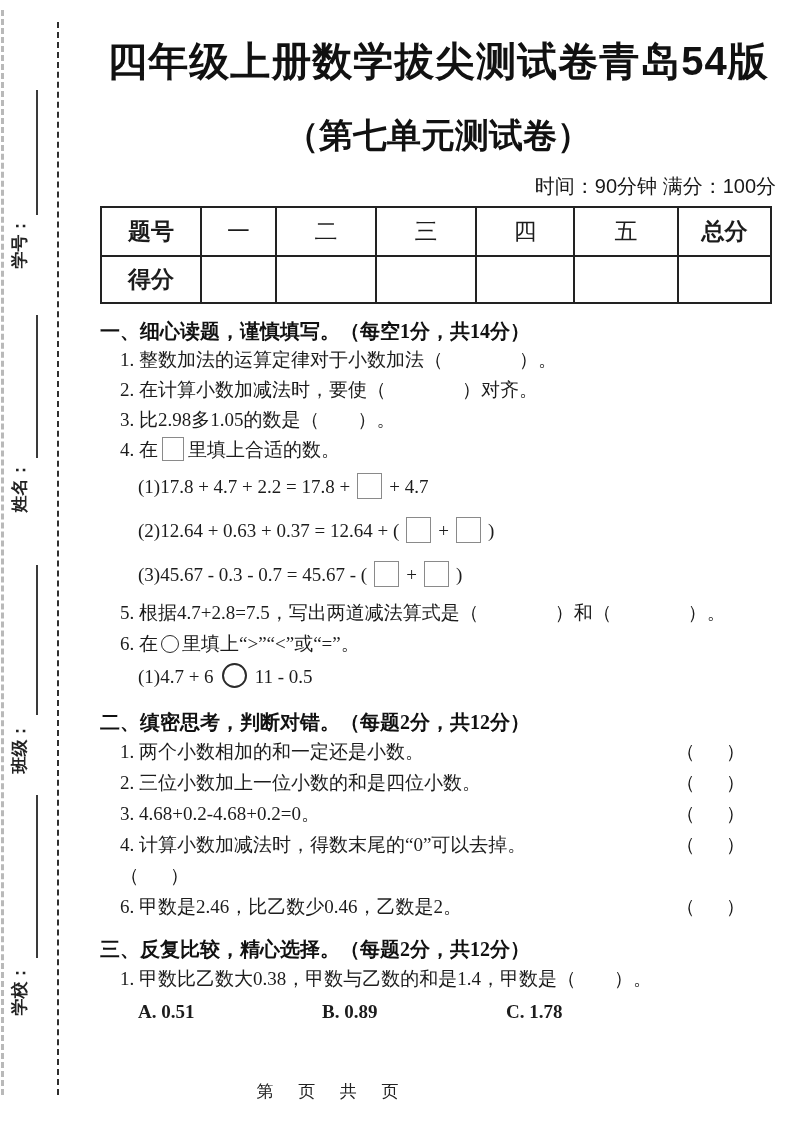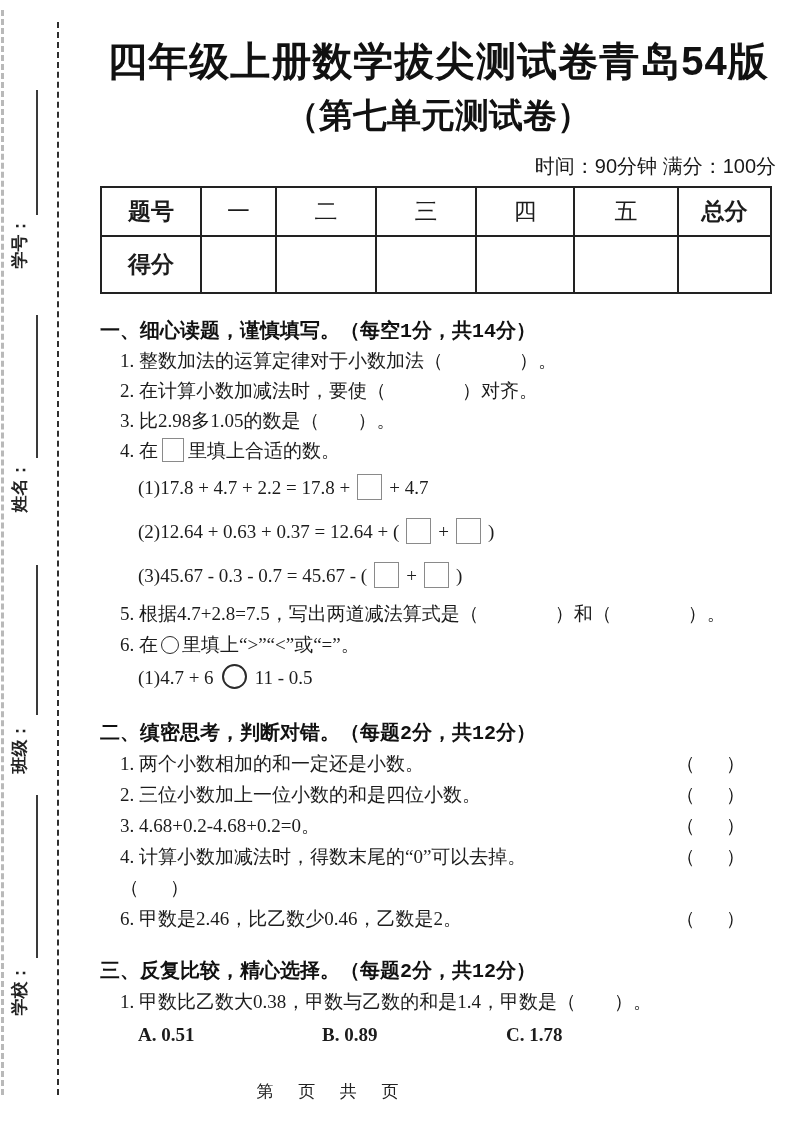--- a/index.html
+++ b/index.html
@@ -34,45 +34,45 @@
 
   
   .main { position:absolute; left:100px; top:0; width:676px; }
   .title {
     margin-top:34px; text-align:center;
     font-family:"Liberation Sans","DejaVu Sans",sans-serif;
     font-weight:900; font-size:40px; letter-spacing:1px; color:#111;
     white-space:nowrap;
   }
   .subtitle {
-    margin-top:4px; text-align:center;
+    margin-top:24px; text-align:center;
     font-family:"Liberation Sans","DejaVu Sans",sans-serif;
     font-weight:900; font-size:34px; color:#111;
   }
   .meta {
     margin-top:14px; text-align:right; font-size:20px;
     font-family:"Liberation Sans","DejaVu Sans",sans-serif; color:#181818;
   }
 
   
   table.score {
     margin-top:6px; width:672px; border-collapse:collapse; table-layout:fixed;
   }
   table.score td {
     border:2px solid #222; text-align:center; vertical-align:middle;
     font-size:23px; height:49px; background:#fff;
   }
   table.score td.lab {
     font-family:"Liberation Sans","DejaVu Sans",sans-serif; font-weight:700;
   }
-  table.score tr:last-child td { height:57px; }
+  table.score tr:last-child td { height:47px; }
 
   
   .sec-title {
-    margin-top:24px; font-family:Liberation Mono, monospace;
+    margin-top:13px; font-family:Liberation Serif, serif;
     font-weight:800; font-size:20px; line-height:28px; color:#111;
     white-space:nowrap;
   }
   .q { padding-left:20px; font-size:19px; line-height:30px; white-space:nowrap; }
   .sub { padding-left:38px; font-size:19px; line-height:44px; white-space:nowrap; }
   .pair { display:flex; padding-left:38px; font-size:19px; line-height:36px; white-space:nowrap; }
   .pair .c1 { width:335px; }
   .judge { display:flex; padding-left:20px; font-size:19px; line-height:31px; white-space:nowrap; }
   .judge .t { flex:1; }
   .judge .b { width:62px; margin-right:38px; text-align:justify; letter-spacing:6px; }

